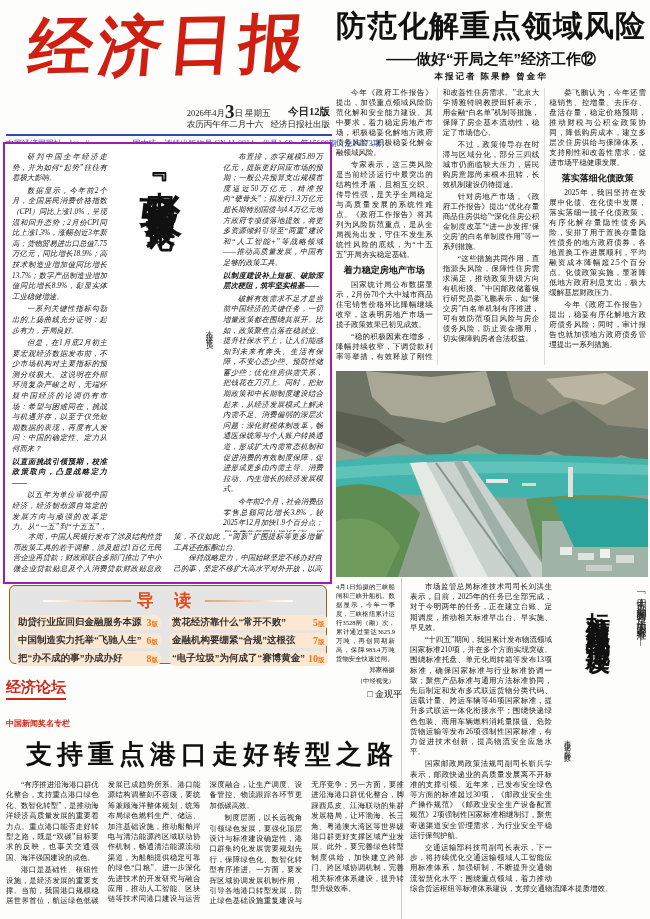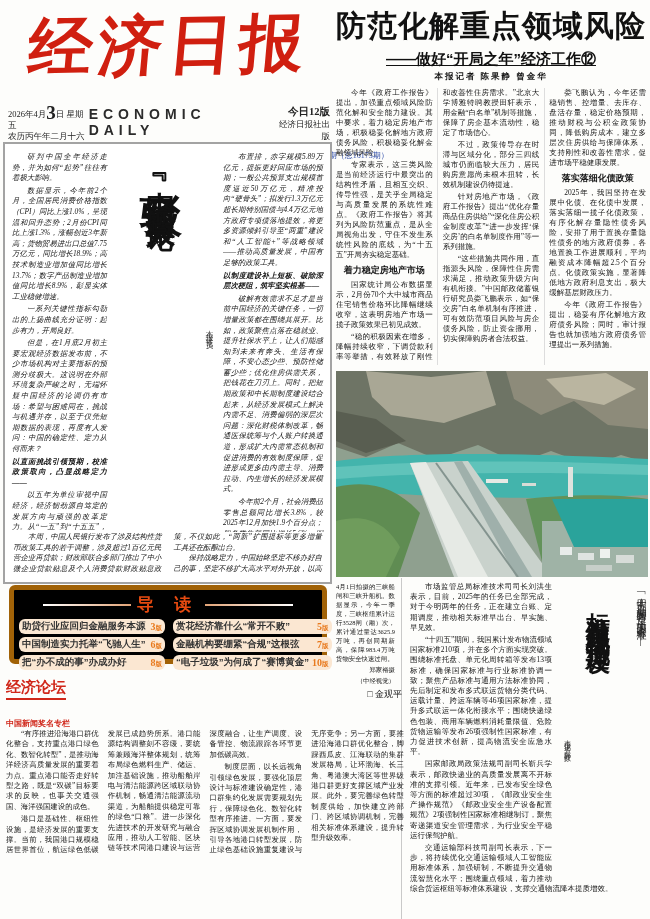--- a/index.html
+++ b/index.html
@@ -18,30 +18,30 @@
       letter-spacing:5px;color:#2b2b2b;padding-bottom:4px;}
   .mast-ed{font-size:8.5px;text-align:right;line-height:12px;color:#222;}
   .mast-ed .b{font-weight:bold;font-size:10.5px;}
   .mast-info{margin-top:4px;border-top:2px solid #2f4da8;border-bottom:1px solid #2f4da8;
       color:#2f4da8;font-size:8px;text-align:center;padding:2px 0;white-space:nowrap;}
   
   .lead{position:absolute;left:336px;top:8px;width:310px;}
   .lead-h1{font-size:30px;font-weight:bold;text-align:center;letter-spacing:1px;
       line-height:36px;margin:0;font-family:"Liberation Serif",serif;color:#111;}
   .lead-h2{font-size:15px;font-weight:bold;text-align:center;margin:6px 0 2px;color:#111;
-      font-family:"Liberation Sans",sans-serif;text-decoration:underline;}
+      font-family:"Liberation Sans",sans-serif;}
   .lead-by{font-size:8.5px;font-weight:bold;text-align:center;margin:2px 0 5px;letter-spacing:2px;}
   .lead-body{height:277px;overflow:hidden;column-count:3;column-gap:10px;
       column-rule:1px solid #ddd;column-fill:auto;font-size:7.5px;line-height:10px;
       text-align:justify;}
   .lead-body p{margin:0 0 2px;text-indent:15px;}
   .lead-body h4{font-size:9px;text-align:center;margin:5px 0;font-family:"Liberation Sans",sans-serif;}
   
   .redbox{position:absolute;left:3px;top:142px;width:325px;height:438px;
-      border:2px solid #a3a3a3;background:#fff;}
+      border:2px solid #a21caf;background:#fff;}
   .rb-main{display:flex;height:388px;overflow:hidden;}
   .rb-col{font-size:7.4px;line-height:10.6px;text-align:justify;font-style:italic;
       padding:8px 5px 0 7px;overflow:hidden;}
   .rb-col p{margin:0 0 2px;text-indent:15px;}
   .rb-col p.lede{font-weight:bold;text-indent:0;}
   .rb-left{width:95px;}
   .rb-right{flex:1;padding-right:7px;}
   .rb-titleblock{width:104px;position:relative;flex:none;}
   .rb-vtitle{writing-mode:vertical-rl;font-family:"Liberation Sans",sans-serif;font-weight:bold;
       font-size:29px;letter-spacing:4px;line-height:1;margin:12px auto 0;height:370px;color:#111;
@@ -63,22 +63,22 @@
   .std-vblock{float:right;width:88px;height:292px;position:relative;margin:2px 0 4px 8px;}
   .std-eyebrow{position:absolute;right:0;top:4px;writing-mode:vertical-rl;font-size:10px;
       letter-spacing:2px;color:#222;height:282px;}
   .std-vtitle{position:absolute;left:22px;top:10px;writing-mode:vertical-rl;font-size:24px;
       font-weight:bold;letter-spacing:4px;color:#111;font-family:"Liberation Serif",serif;}
   .std-vby{position:absolute;left:2px;top:150px;writing-mode:vertical-rl;font-size:7px;
       letter-spacing:2px;color:#333;}
   .std-body{font-size:7.5px;line-height:10.2px;text-align:justify;}
   .std-body p{margin:0 0 2px;text-indent:15px;}
   
-  .daodu{position:absolute;left:9px;top:585px;width:318px;height:79px;border:5px solid #a16207;
-      border-radius:6px;background:#000000;box-sizing:border-box;padding:3px 5px;}
+  .daodu{position:absolute;left:9px;top:585px;width:318px;height:79px;border:1px solid #a16207;
+      border-radius:6px;background:#e5e5e5;box-sizing:border-box;padding:3px 5px;}
   .dd-titlerow{display:flex;align-items:center;justify-content:center;margin-bottom:3px;}
   .dd-line{height:2px;width:88px;background:linear-gradient(90deg,#fff,#e2a477);}
   .dd-line.r{background:linear-gradient(90deg,#e2a477,#fff);}
   .dd-title{color:#e64a10;font-size:17px;font-weight:bold;letter-spacing:8px;margin:0 6px;
       font-family:"Liberation Sans",sans-serif;}
   .dd-grid{display:grid;grid-template-columns:146px 1fr;gap:3px 8px;}
   .dd-item{background:#fbe7d2;display:flex;justify-content:space-between;align-items:center;
       padding:1px 3px;border-radius:6px;}
   .dd-t{font-family:"Liberation Sans",sans-serif;font-weight:bold;font-size:9.5px;color:#333;
       white-space:nowrap;overflow:hidden;}
@@ -101,21 +101,20 @@
 
 <div id="page">
 
   <div class="mast">
     <div class="mast-title">经济日报</div>
     <div class="mast-row">
       <div class="mast-date">
         <span>2026年4月</span><span class="big">3</span><span>日  星期五</span>
         <div>农历丙午年二月十六</div>
       </div>
-      <div class="mast-eng">ECONOMIC DAILY</div>
       <div class="mast-ed">
         <div class="b">今日12版</div>
         <div>经济日报社出版</div>
       </div>
     </div>
     <div class="mast-info">中国经济网网址：http://www.ce.cn　国内统一连续出版物号 CN 11-0014　代号1-68　第15600期（总16173期）</div>
   </div>
 
   <div class="lead">
     <h1 class="lead-h1">防范化解重点领域风险</h1>
@@ -248,20 +247,21 @@
       </div>
     </div>
   </div>
 
   <div class="forum">
     <div>
       <span class="forum-tag">经济论坛</span>
       <div class="forum-sub">中国新闻奖名专栏</div>
     </div>
     <div class="forum-author">□ 金观平</div>
+    <div class="forum-h">支持重点港口走好转型之路</div>
     <div class="forum-body">
       <p>“有序推进沿海港口群优化整合，支持重点港口绿色化、数智化转型”，是推动海洋经济高质量发展的重要着力点。重点港口能否走好转型之路，既是“双碳”目标要求的反映，也事关交通强国、海洋强国建设的成色。</p>
       <p>港口是基础性、枢纽性设施，是经济发展的重要支撑。当前，我国港口规模稳居世界首位，航运绿色低碳发展已成趋势所系。港口能源结构调整刻不容缓，要统筹兼顾海洋整体规划，统筹布局绿色燃料生产、储运、加注基础设施，推动船舶岸电与清洁能源跨区域联动协作机制，畅通清洁能源流动渠道，为船舶提供稳定可靠的绿色“口粮”。进一步深化先进技术的开发研究与融合应用，推动人工智能、区块链等技术同港口建设与运营深度融合，让生产调度、设备管控、物流跟踪各环节更加低碳高效。</p>
       <p>制度层面，以长远视角引领绿色发展，要强化顶层设计与标准建设确定性，港口群集约化发展需要规划先行，保障绿色化、数智化转型有序推进。一方面，要发挥区域协调发展机制作用，引导各地港口转型发展，防止绿色基础设施重复建设与无序竞争；另一方面，要推进沿海港口群优化整合，脚踩西瓜皮、江海联动的集群发展格局，让环渤海、长三角、粤港澳大湾区等世界级港口群更好支撑区域产业发展。此外，要完善绿色转型制度供给，加快建立跨部门、跨区域协调机制，完善相关标准体系建设，提升转型升级效率。</p>
 
     </div>
   </div>
 
 </div>
 

